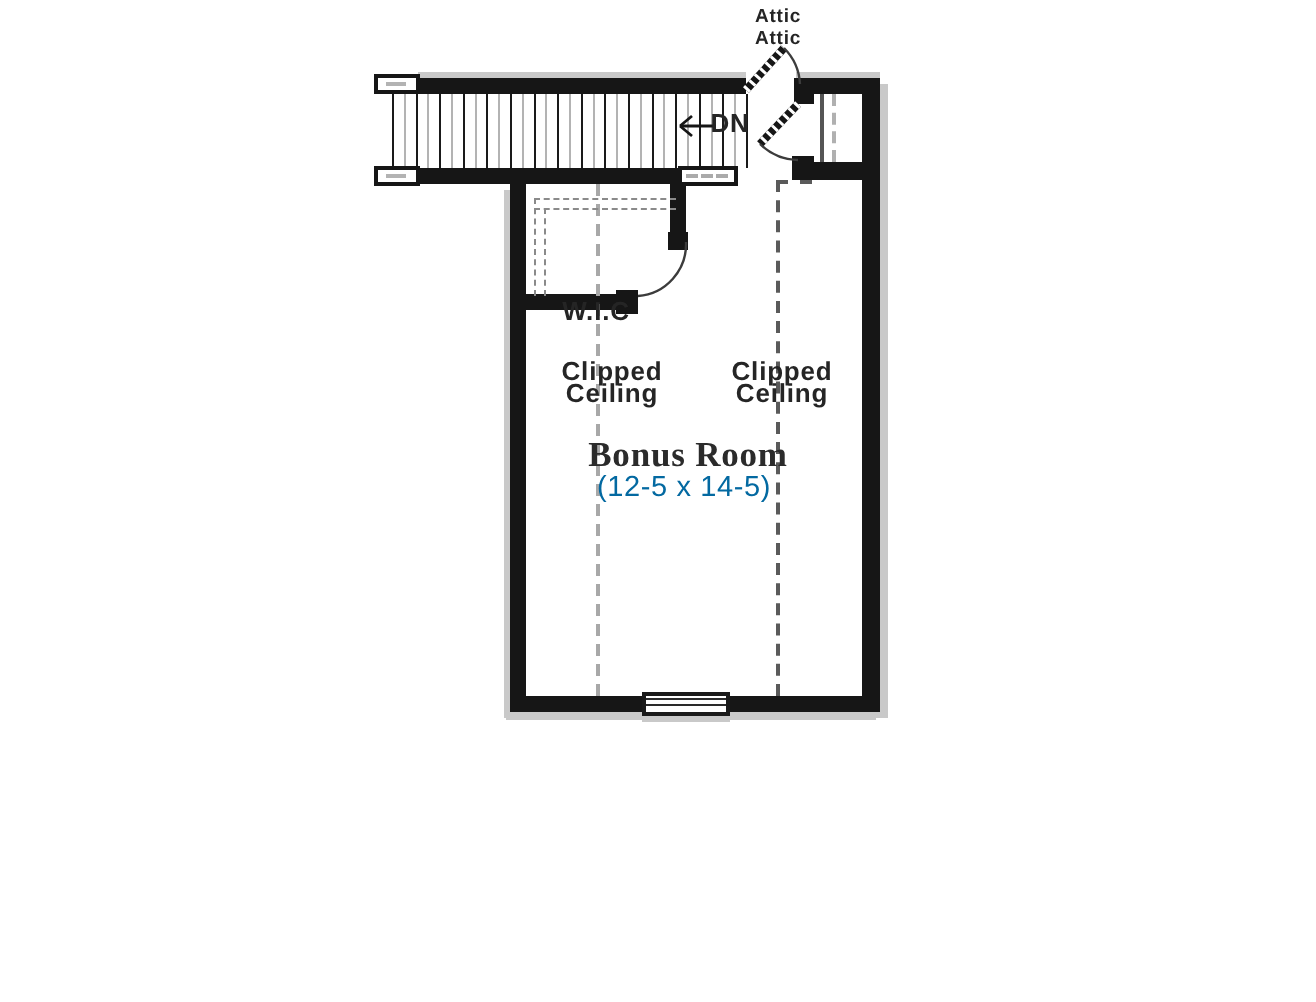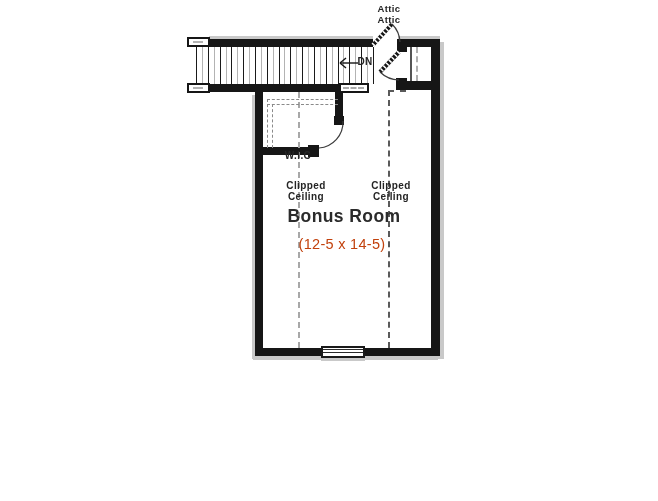--- a/index.html
+++ b/index.html
@@ -37,23 +37,23 @@
   
   .closet-line{position:absolute;left:410px;top:47px;width:2px;height:34px;background:#555;}
   .closet-rod{position:absolute;left:416px;top:47px;width:0;height:34px;border-left:2px dashed #b0b0b0;}
   
   .window{position:absolute;left:321px;top:346px;width:40px;height:8px;background:#fff;border:2px solid #1a1a1a;box-shadow:0 3px 0 #c9c9c9;}
   .window i{position:absolute;left:0;width:100%;height:0;border-top:1px solid #2a2a2a;display:block;}
   
   .lbl{position:absolute;transform:translateX(-50%);text-align:center;white-space:nowrap;
        font-weight:700;color:#252525;}
   .lbl-small{font-size:9.5px;line-height:11px;letter-spacing:0.4px;}
-  .lbl-tiny{font-size:10px;line-height:10.5px;letter-spacing:0.4px;}
+  .lbl-tiny{font-size:13px;line-height:10.5px;letter-spacing:0.4px;}
   .room-name{font-size:17.5px;letter-spacing:0.4px;color:#2b2b2b;}
-  .room-dims{font-size:14.5px;font-weight:400;letter-spacing:0.3px;color:#c2410c;}
+  .room-dims{font-size:14.5px;font-weight:400;letter-spacing:0.3px;color:#0369a1;}
   svg.overlay{position:absolute;left:0;top:0;pointer-events:none;}
 </style>
 </head>
 <body>
 
 <div class="canvas">
 
   <div class="wall sh-top" style="left:209px;top:39px;width:164px;height:8px;"></div>
   <div class="wall sh-top" style="left:398px;top:39px;width:42px;height:8px;"></div>
   <div class="wall sh-right" style="left:431px;top:39px;width:9px;height:317px;"></div>
@@ -135,16 +135,16 @@
   <div class="lbl lbl-tiny" style="left:306px;top:181px;">
     <div>Clipped</div>
     <div>Ceiling</div>
   </div>
 
   <div class="lbl lbl-tiny" style="left:391px;top:181px;">
     <div>Clipped</div>
     <div>Ceiling</div>
   </div>
 
-  <div class="lbl room-name" style="left:344px;top:206px;">Bonus Room</div>
+  <div class="lbl room-name" style="left:344px;top:217px;font-family:Liberation Serif, serif;">Bonus Room</div>
   <div class="lbl room-dims" style="left:342px;top:236px;">(12-5 x 14-5)</div>
 
 </div>
 
 </body></html>

